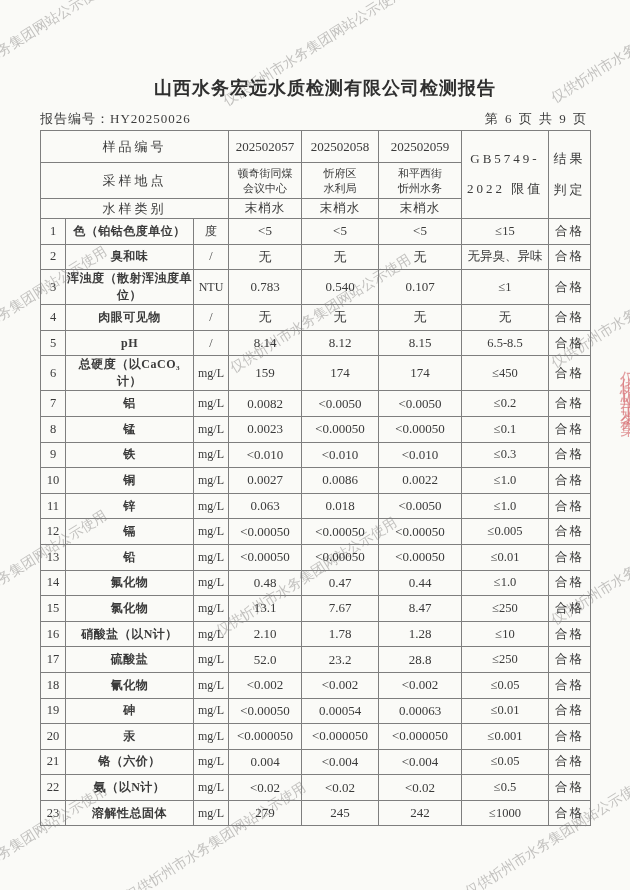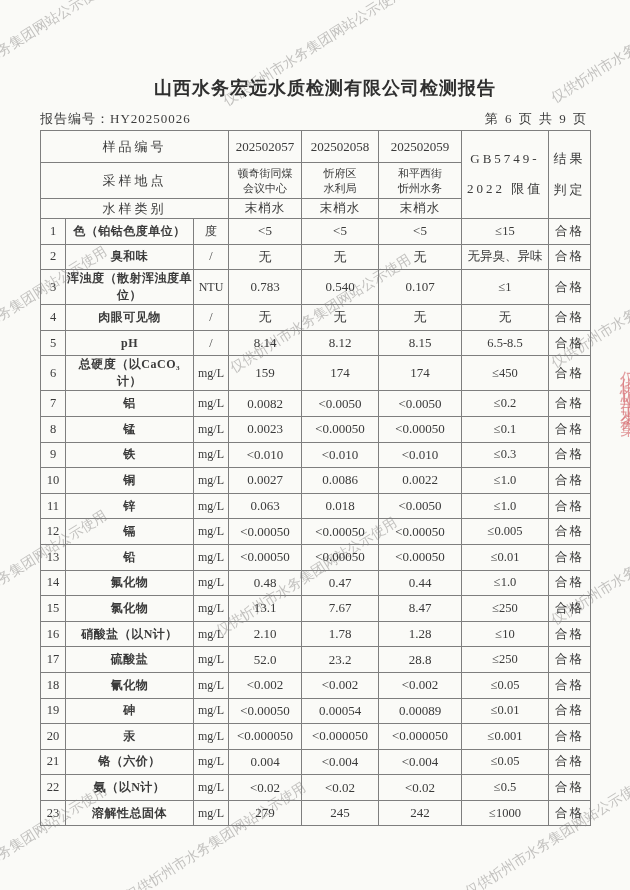--- a/index.html
+++ b/index.html
@@ -347,21 +347,21 @@
           <td class="c-val">&lt;0.002</td>
           <td class="c-limit">≤0.05</td>
           <td class="c-result">合格</td>
         </tr>
         <tr>
           <td class="c-no">19</td>
           <td class="c-name">砷</td>
           <td class="c-unit">mg/L</td>
           <td class="c-val">&lt;0.00050</td>
           <td class="c-val">0.00054</td>
-          <td class="c-val">0.00089</td>
+          <td class="c-val">0.00063</td>
           <td class="c-limit">≤0.01</td>
           <td class="c-result">合格</td>
         </tr>
         <tr>
           <td class="c-no">20</td>
           <td class="c-name">汞</td>
           <td class="c-unit">mg/L</td>
           <td class="c-val">&lt;0.000050</td>
           <td class="c-val">&lt;0.000050</td>
           <td class="c-val">&lt;0.000050</td>

